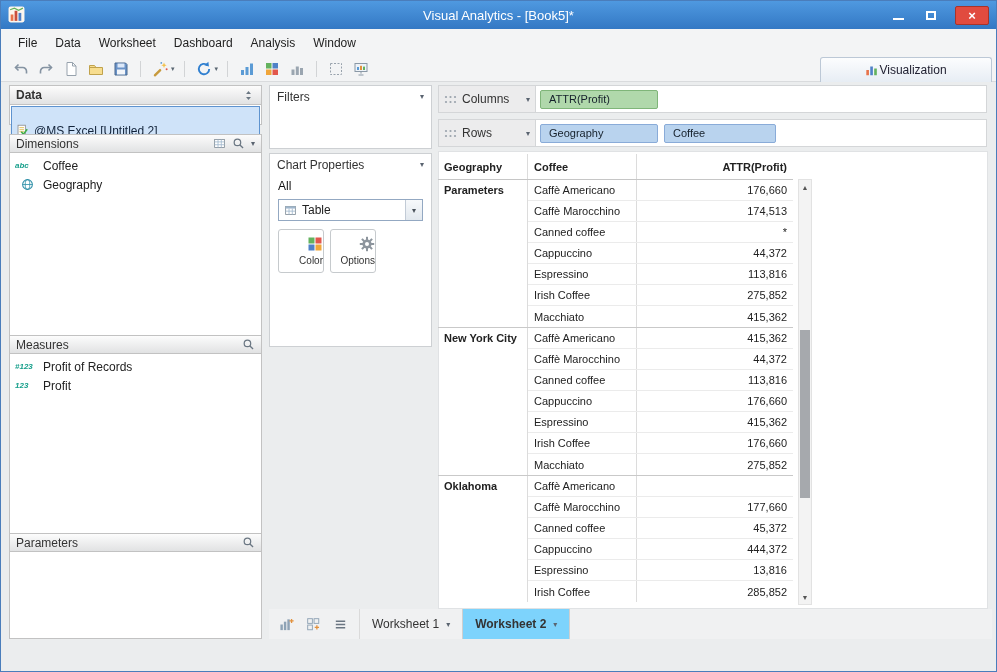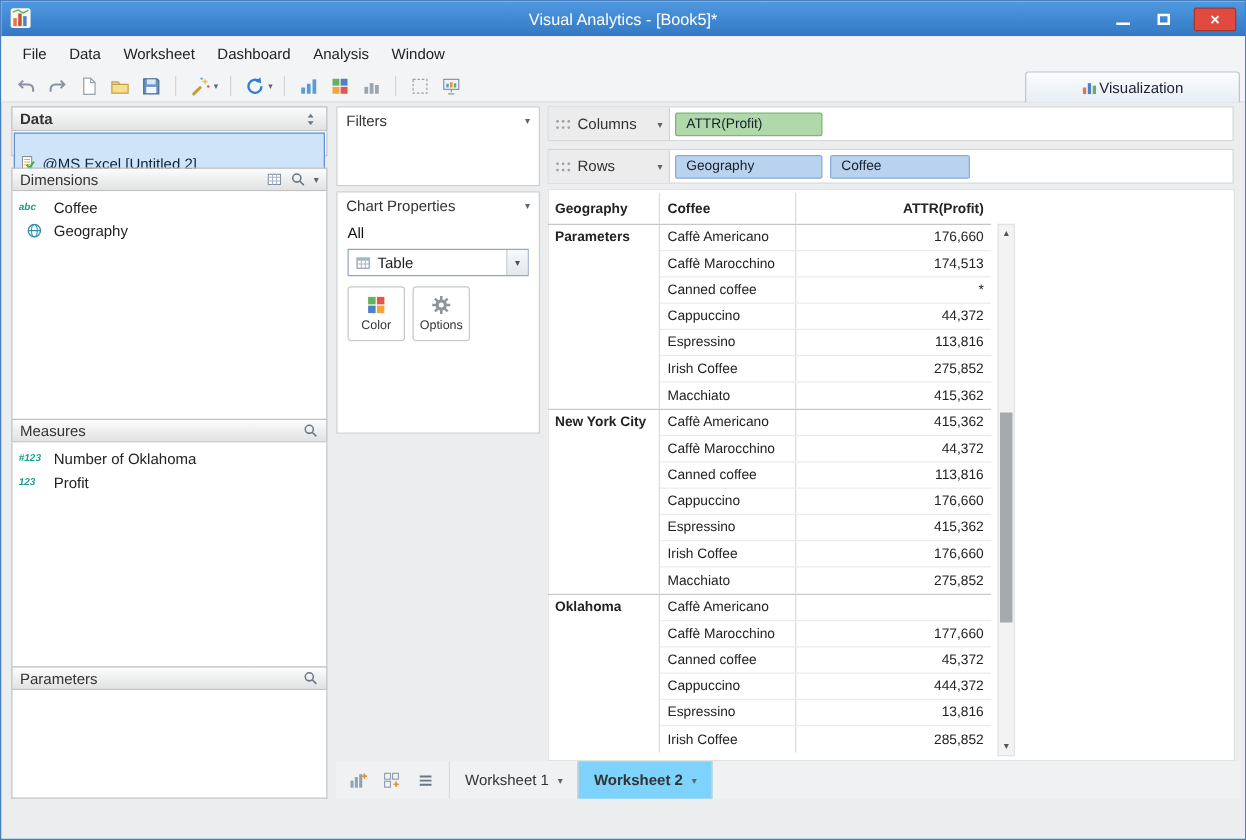--- a/index.html
+++ b/index.html
@@ -53,21 +53,21 @@
 .card{position:absolute;background:#fff;border:1px solid #cdd0d3}
 .filters-card{left:268px;top:84px;width:163px;height:64px}
 .props-card{left:268px;top:152px;width:163px;height:194px}
 .card-hd{height:21px;display:flex;align-items:center;padding:0 7px;font-size:12px;color:#333}
 .card-hd .hd-caret{margin-left:auto}
 .all-label{font-weight:normal;font-size:12px;padding:4px 8px 6px;color:#111}
 .type-select{margin:0 8px;height:22px;border:1px solid #93a8c2;display:flex;align-items:center;padding-left:5px;gap:5px;font-size:12px;color:#222;background:#fff}
 .type-select svg{width:13px;height:13px}
 .sel-caret{margin-left:auto;width:17px;height:100%;border-left:1px solid #c2cbd6;background:linear-gradient(#f7f9fb,#e2e8ee);display:flex;align-items:center;justify-content:center;font-size:8px;color:#49515a}
 .btn-row{display:flex;gap:6px;padding:8px 8px 0}
-.prop-btn{width:46px;height:44px;border:1px solid #c6cacd;border-radius:3px;background:#fff;display:flex;flex-direction:column;align-items:center;justify-content:center;gap:3px;font-size:10px;color:#333}
+.prop-btn{width:46px;height:44px;border:1px solid #c6cacd;border-radius:3px;background:#fff;display:flex;flex-direction:column;align-items:flex-end;justify-content:center;gap:3px;font-size:10px;color:#333}
 .prop-btn svg{width:16px;height:16px}
 
 
 .viz-area{position:absolute;left:437px;top:150px;width:550px;height:458px;background:#fff;border:1px solid #e0e2e4}
 .shelf{position:absolute;left:437px;width:549px;height:28px;display:flex;background:#fff;border:1px solid #d4d6d8}
 .shelf-cols{top:84px}
 .shelf-rows{top:118px}
 .shelf-label-zone{width:97px;background:#ececed;border-right:1px solid #d4d6d8;display:flex;align-items:center;padding:0 5px;gap:5px;font-size:12px;color:#333;flex:none}
 .shelf-label-zone .hd-caret{margin-left:auto}
 .grip svg{width:13px;height:9px;display:block}
@@ -313,21 +313,21 @@
             <svg viewBox="0 0 16 16">
               <circle cx="6.7" cy="6.7" r="4" fill="none" stroke="#6a7682" stroke-width="1.5"></circle>
               <line x1="9.8" y1="9.8" x2="13.6" y2="13.6" stroke="#6a7682" stroke-width="1.6"></line>
             </svg>
           </span>
       </span>
     </div>
     <div class="field-list meas-list">
       <div class="field-row">
         <span class="txticon">#123</span>
-        <span>Number of Oklahoma</span>
+        <span>Profit of Records</span>
       </div>
       <div class="field-row">
         <span class="txticon">123</span>
         <span>Profit</span>
       </div>
     </div>
     <div class="sec-header">
       <span>Parameters</span>
       <span class="hd-icons">
         <span>

